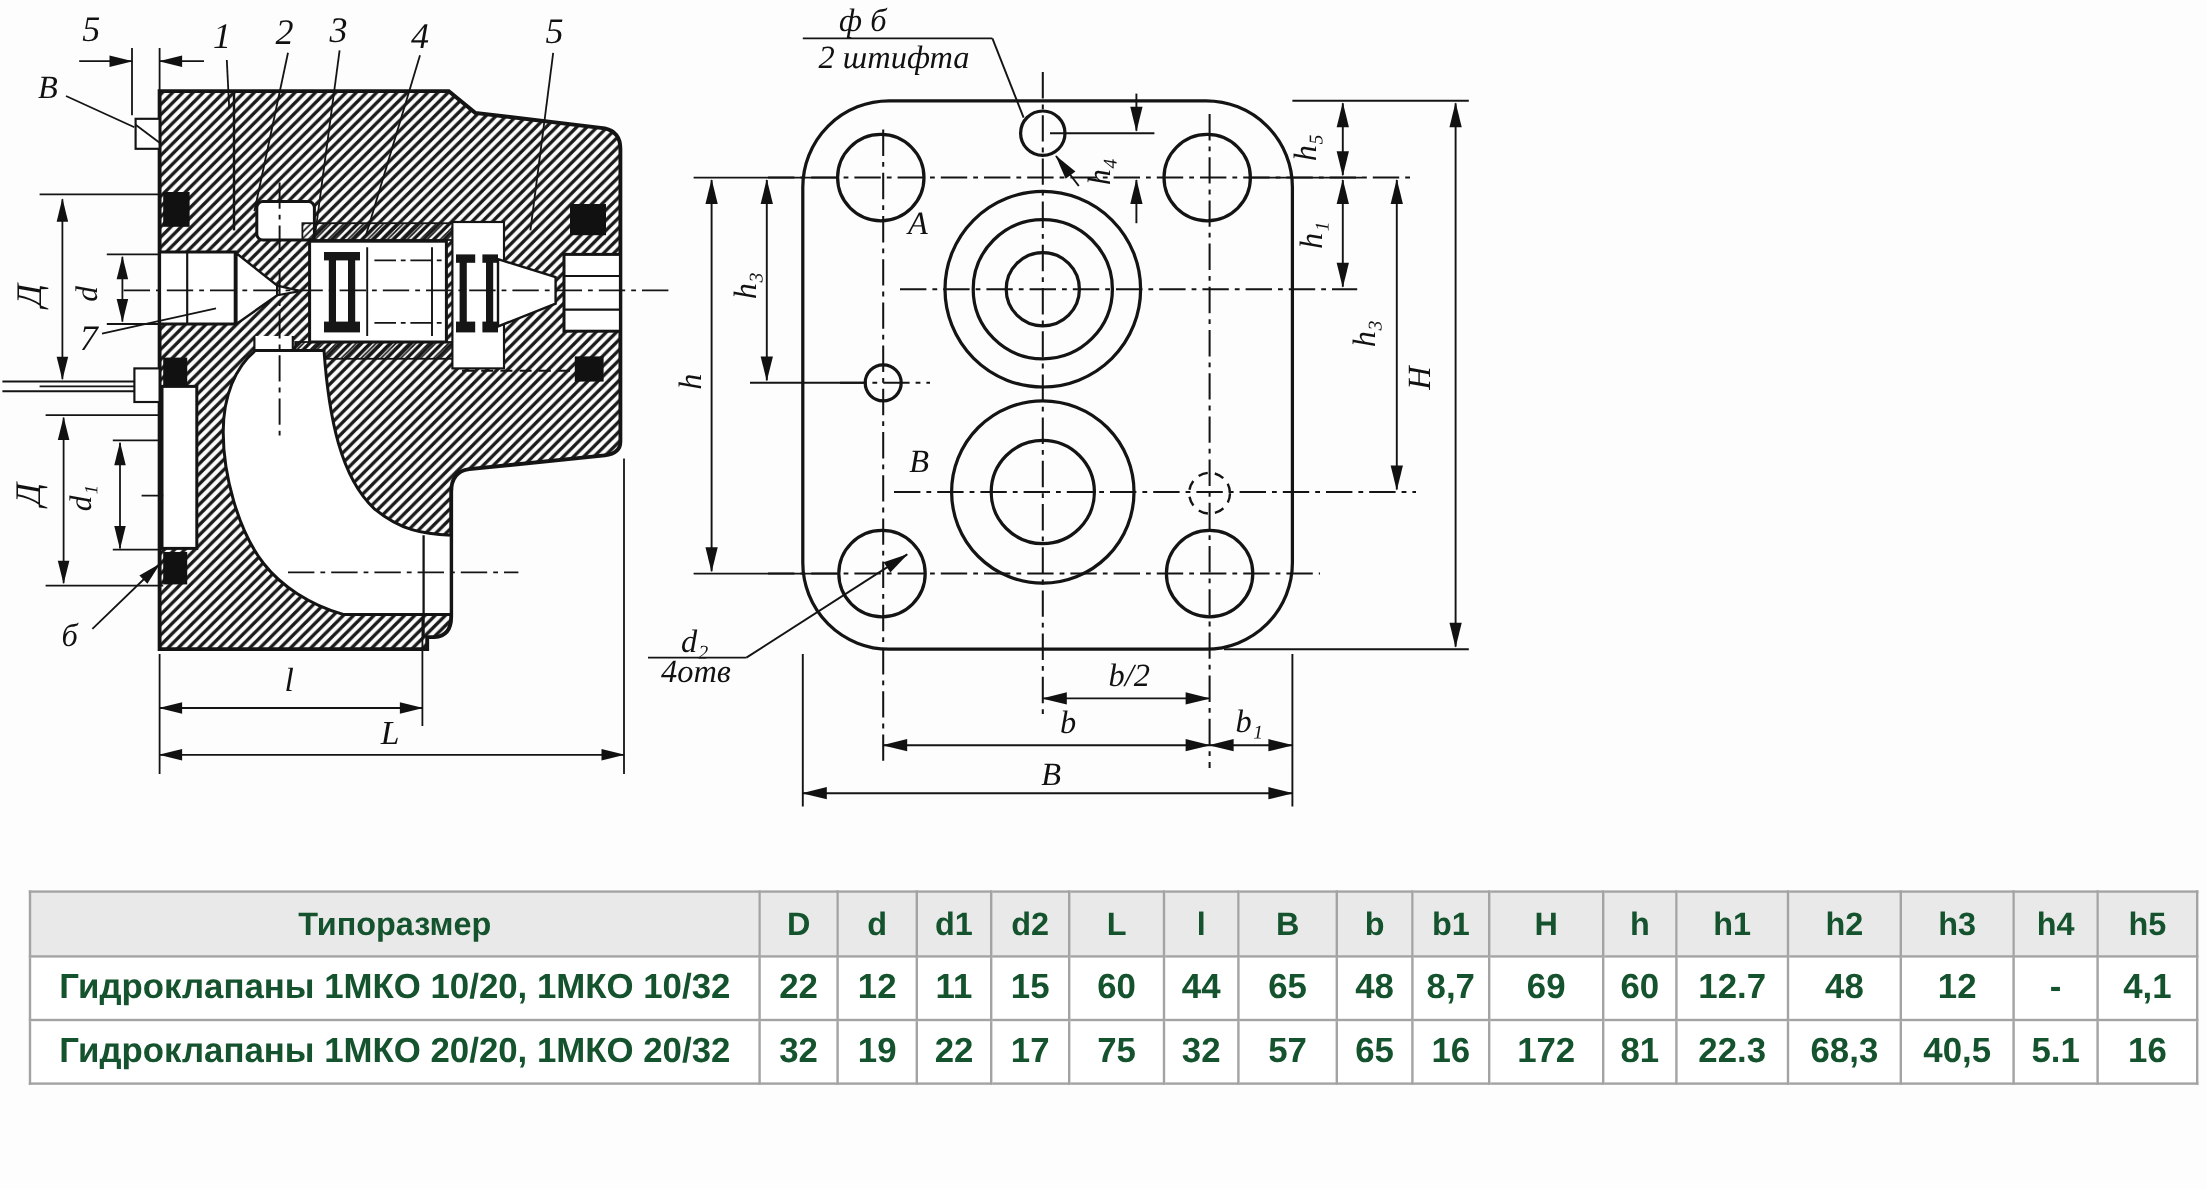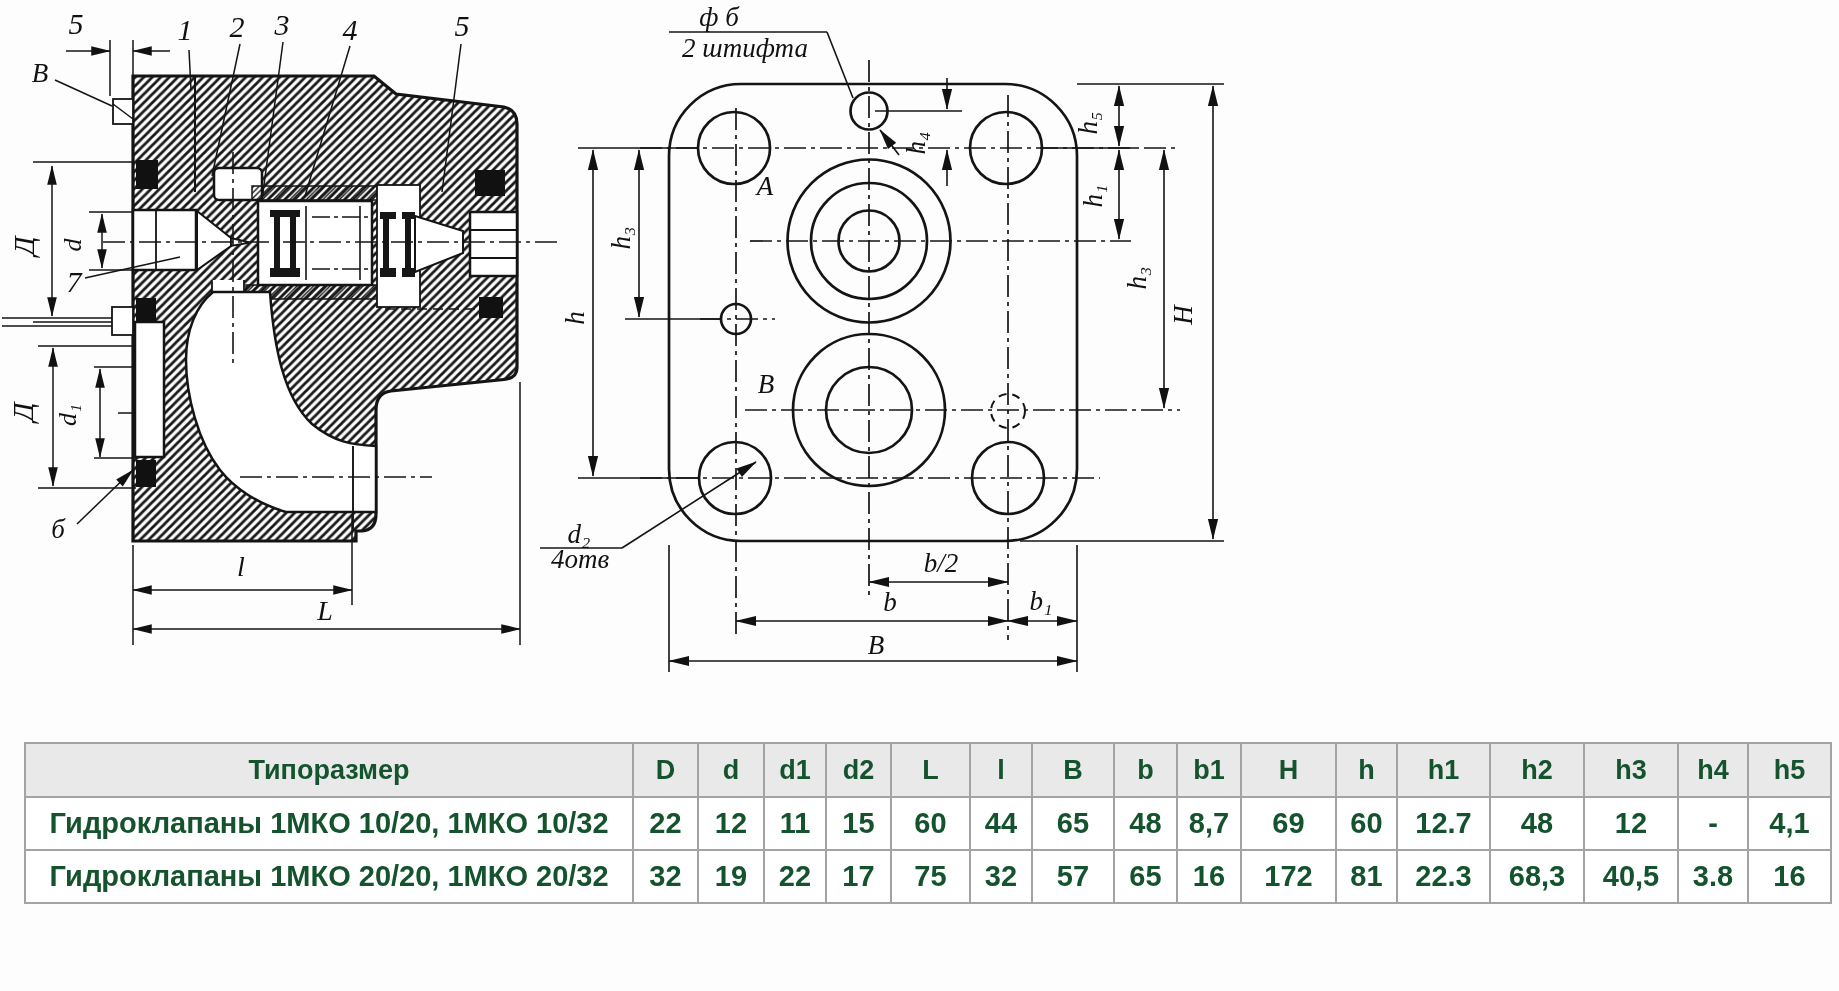--- a/index.html
+++ b/index.html
@@ -291,18 +291,18 @@
           <td>75</td>
           <td>32</td>
           <td>57</td>
           <td>65</td>
           <td>16</td>
           <td>172</td>
           <td>81</td>
           <td>22.3</td>
           <td>68,3</td>
           <td>40,5</td>
-          <td>3.8</td>
+          <td>5.1</td>
           <td>16</td>
         </tr>
 </tbody>
     </table>
 </div>
 
 </body></html>

